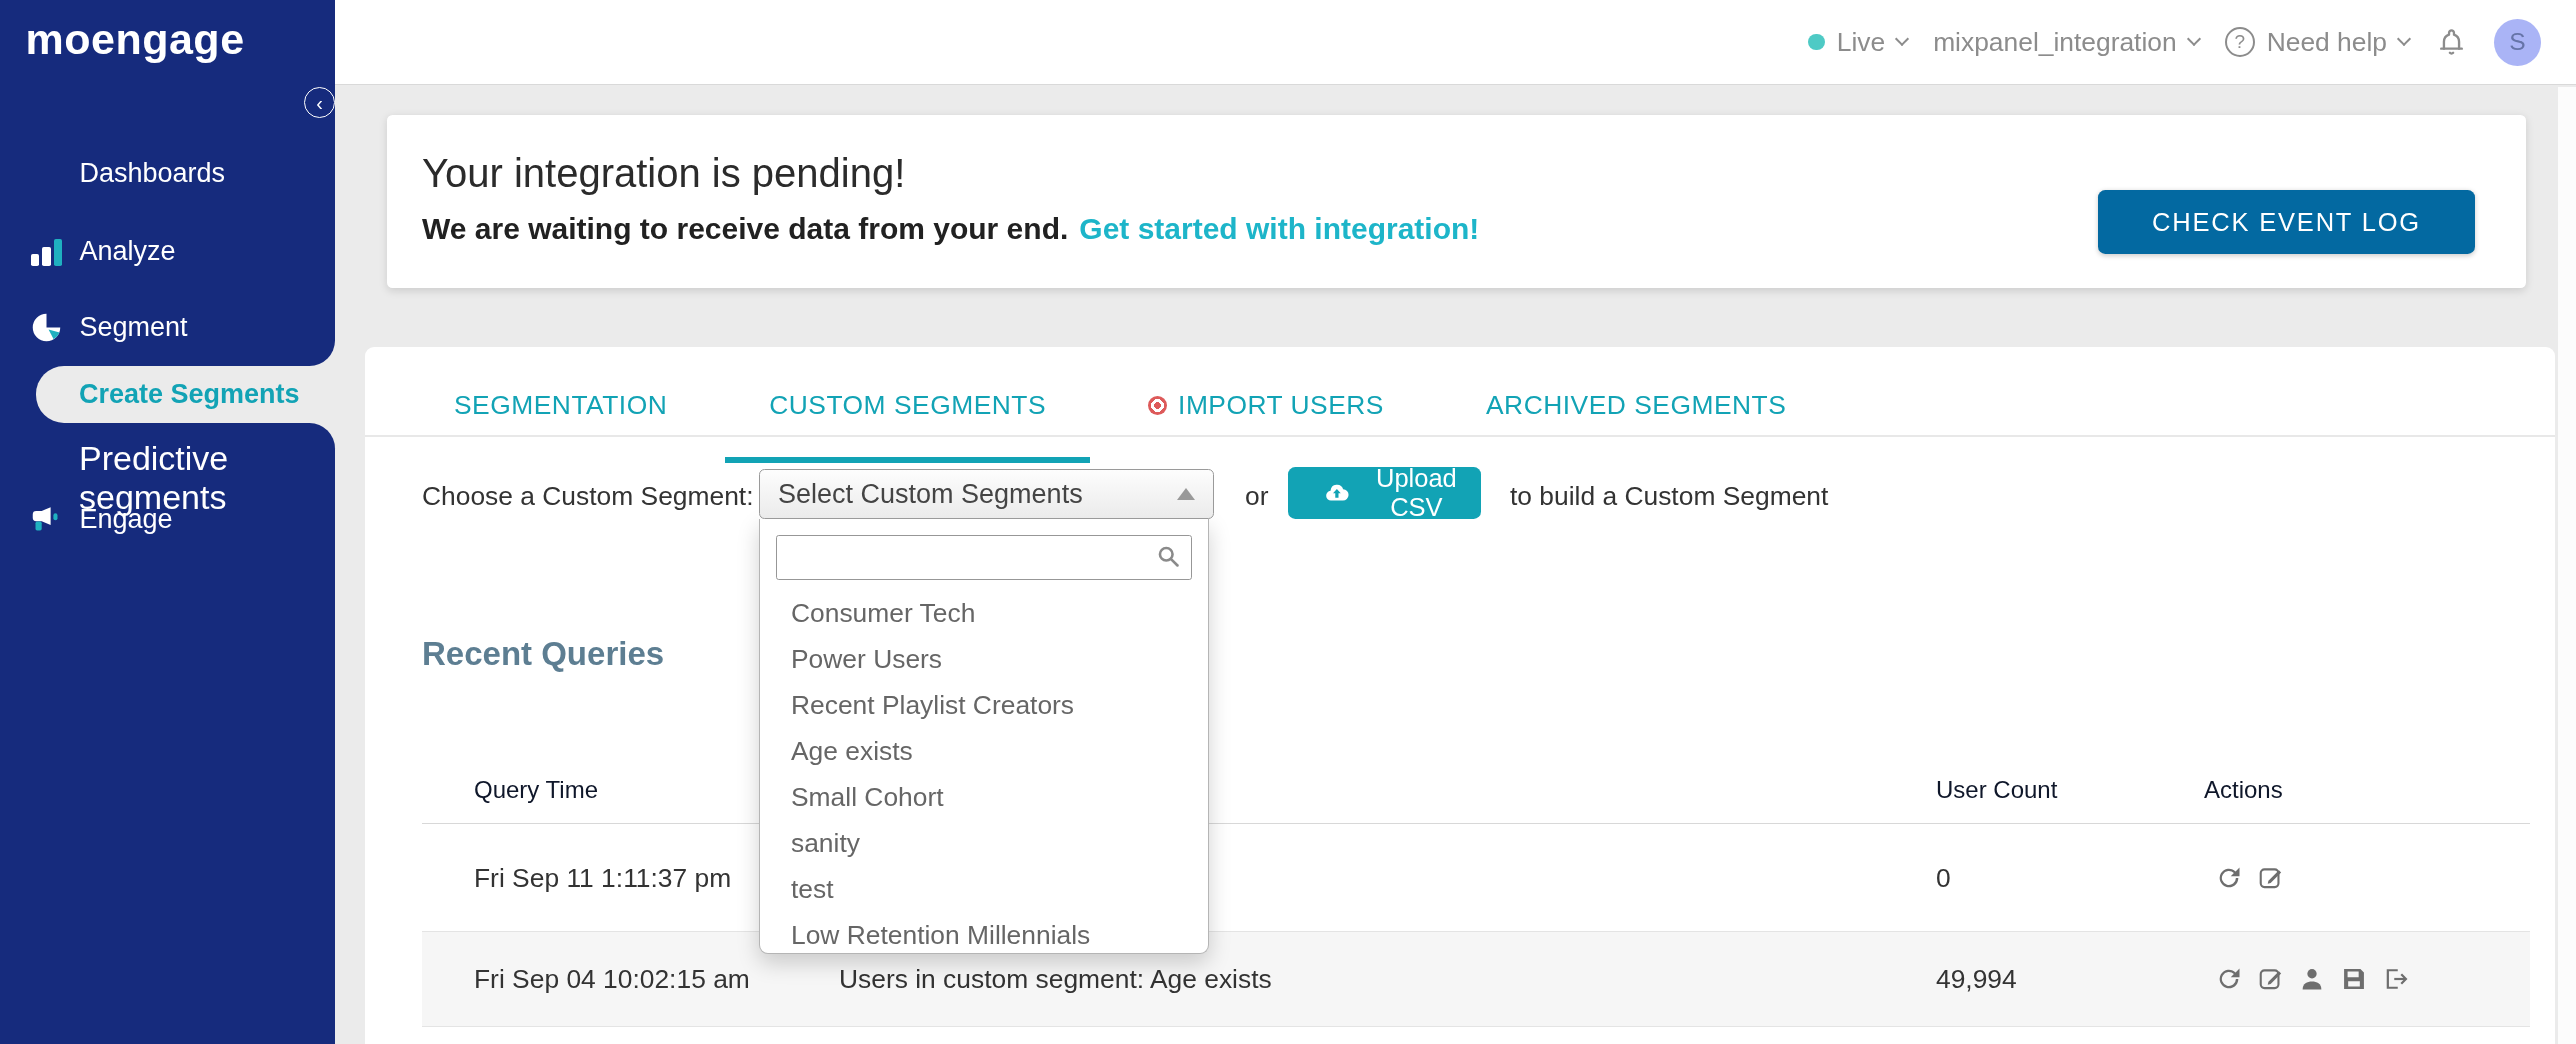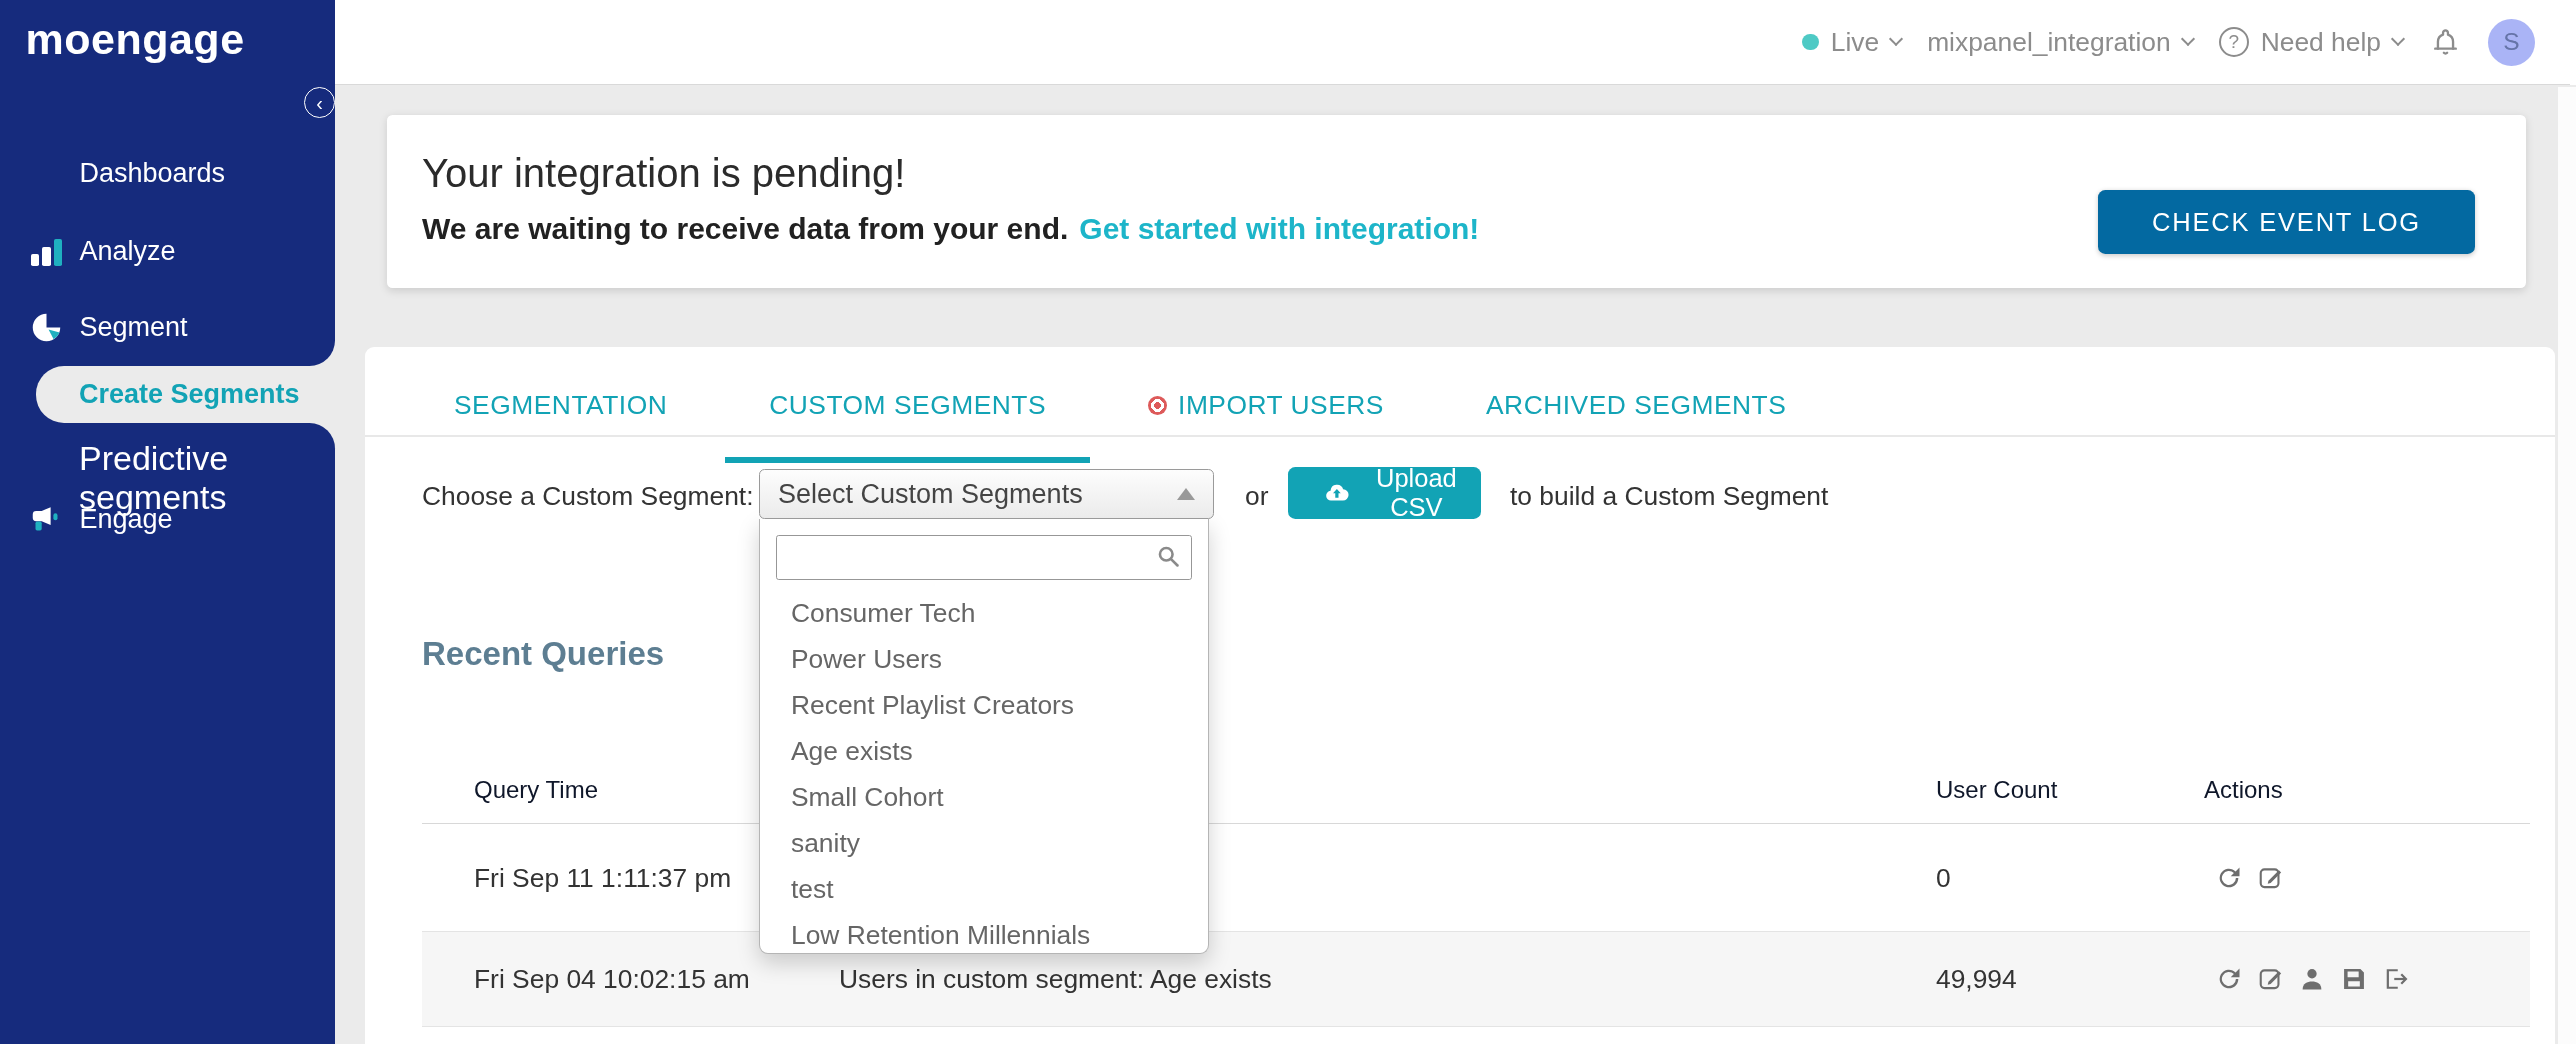--- a/index.html
+++ b/index.html
@@ -1,20 +1,20 @@
 <!DOCTYPE html>
 <html style="font-size:14.6px"><head>
 <meta charset="utf-8">
 <style>
   * { margin:0; padding:0; box-sizing:border-box; }
   html,body { width:2576px; height:1045px; overflow:hidden; }
   body { font-family:"Liberation Sans", sans-serif; background:#ffffff; position:relative; }
 
   
-  .topbar { position:absolute; left:335px; top:0; right:6px; height:85px; background:#fff;
+  .topbar { position:absolute; left:335px; top:0; right:0; height:85px; background:#fff;
             border-bottom:1.8px solid #d9d9d9; display:flex; align-items:center;
             justify-content:flex-end; gap:26px; padding-right:35px; color:#8c8c8c; font-size:26.4px; }
   .tb-group { display:flex; align-items:center; gap:12px; cursor:pointer; }
   .chev { width:10px; height:10px; border-right:2.3px solid #8c8c8c; border-bottom:2.3px solid #8c8c8c;
           transform:rotate(45deg); margin-top:-6.4px; }
   .live-dot { width:16.4px; height:16.4px; border-radius:50%; background:#4ecac5; }
   .q-circle { width:30px; height:30px; border:2.3px solid #8c8c8c; border-radius:50%;
               display:flex; align-items:center; justify-content:center; font-size:19px; }
   .avatar { width:47px; height:47px; border-radius:50%; background:#aab4f6; color:#6674a8;
             display:flex; align-items:center; justify-content:center; font-size:24.6px; }

